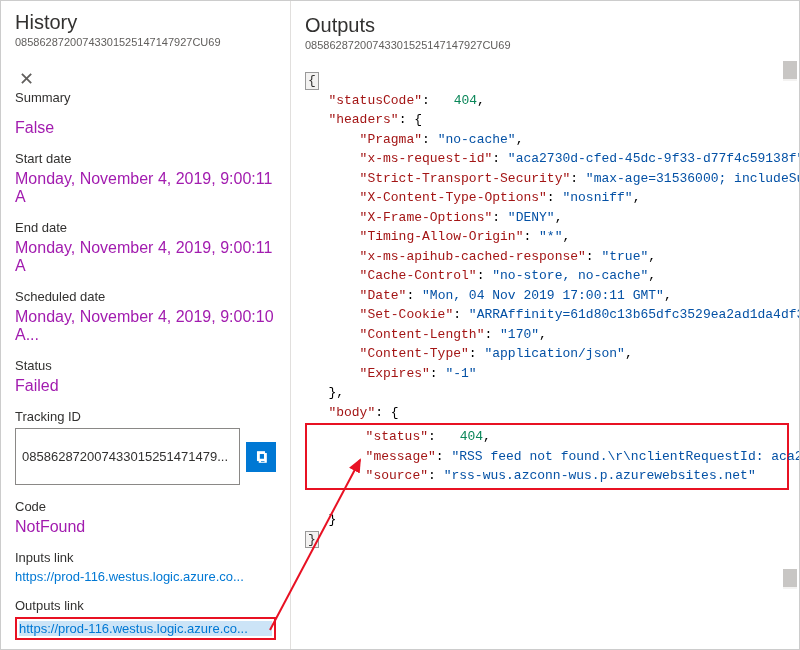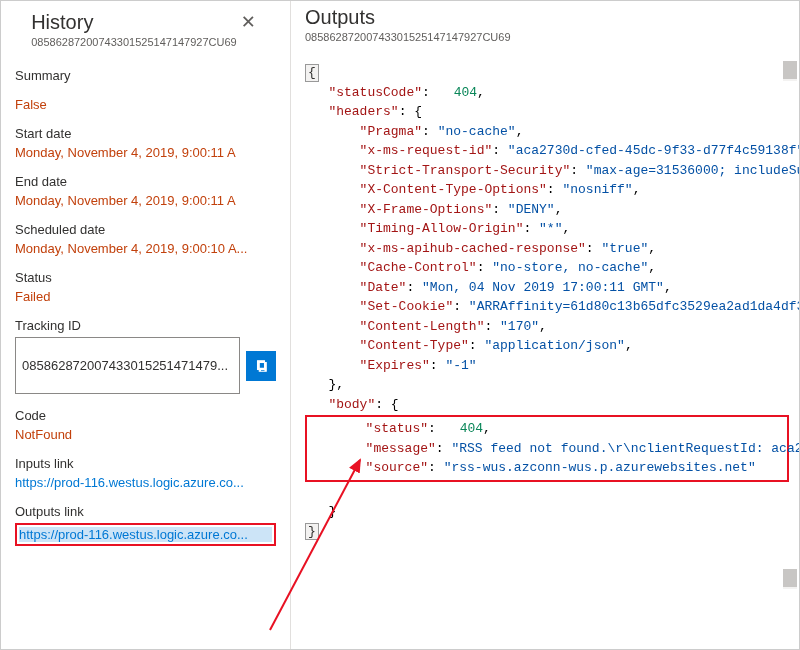--- a/index.html
+++ b/index.html
@@ -1,26 +1,26 @@
 <!DOCTYPE html>
 <html><head>
 <meta charset="utf-8">
 <style>
   * { box-sizing: border-box; margin: 0; padding: 0; }
   body { font-family: "Segoe UI", Arial, sans-serif; font-size: 13px; color: #323130; background: #fff; width: 800px; height: 650px; overflow: hidden; border: 1px solid #ccc; }
   .container { display: flex; height: 100%; }
   .left { width: 290px; border-right: 1px solid #e1dfdd; padding: 10px 14px; overflow: hidden; position: relative; }
-  .right { flex: 1; padding: 5px 0 10px 14px; overflow: hidden; position: relative; }
-  .panel-header { display: flex; align-items: flex-start; justify-content: center; }
+  .right { flex: 1; padding: 13px 0 10px 14px; overflow: hidden; position: relative; }
+  .panel-header { display: flex; align-items: flex-start; justify-content: center; flex-direction: column; }
   .panel-title { font-size: 20px; font-weight: 400; color: #323130; }
   .panel-sub { font-size: 11px; color: #605e5c; margin-top: 2px; margin-bottom: 20px; overflow: hidden; text-overflow: ellipsis; white-space: nowrap; }
   .close-btn { font-size: 18px; color: #605e5c; cursor: pointer; line-height: 1; padding: 2px 4px; }
   .field { margin-bottom: 14px; }
   .field-label { font-size: 13px; color: #323130; margin-bottom: 4px; }
-  .field-value { font-size: 13px; color: #c2410c; }
+  .field-value { font-size: 16px; color: #a21caf; }
   .tracking-row { display: flex; align-items: center; gap: 6px; }
   .tracking-input { flex: 1; border: 1px solid #8a8886; padding: 20px 6px; font-size: 13px; background: #fff; overflow: hidden; text-overflow: ellipsis; white-space: nowrap; }
   .copy-btn { width: 30px; height: 30px; background: #0078d4; display: flex; align-items: center; justify-content: center; cursor: pointer; }
   .copy-btn svg { fill: #fff; }
   .link { color: #0078d4; cursor: pointer; overflow: hidden; text-overflow: ellipsis; white-space: nowrap; display: block; }
   .link.selected { background: #cce4f7; }
   .outputs-link-box { border: 2px solid #e81123; padding: 2px; margin-top: 2px; }
   .json-viewer { font-family: Consolas, "Courier New", monospace; font-size: 13px; line-height: 1.5; white-space: pre; overflow: hidden; position: relative; padding-right: 10px; height: 560px; }
   .jk { color: #a31515; } 
   .js { color: #0451a5; } 

